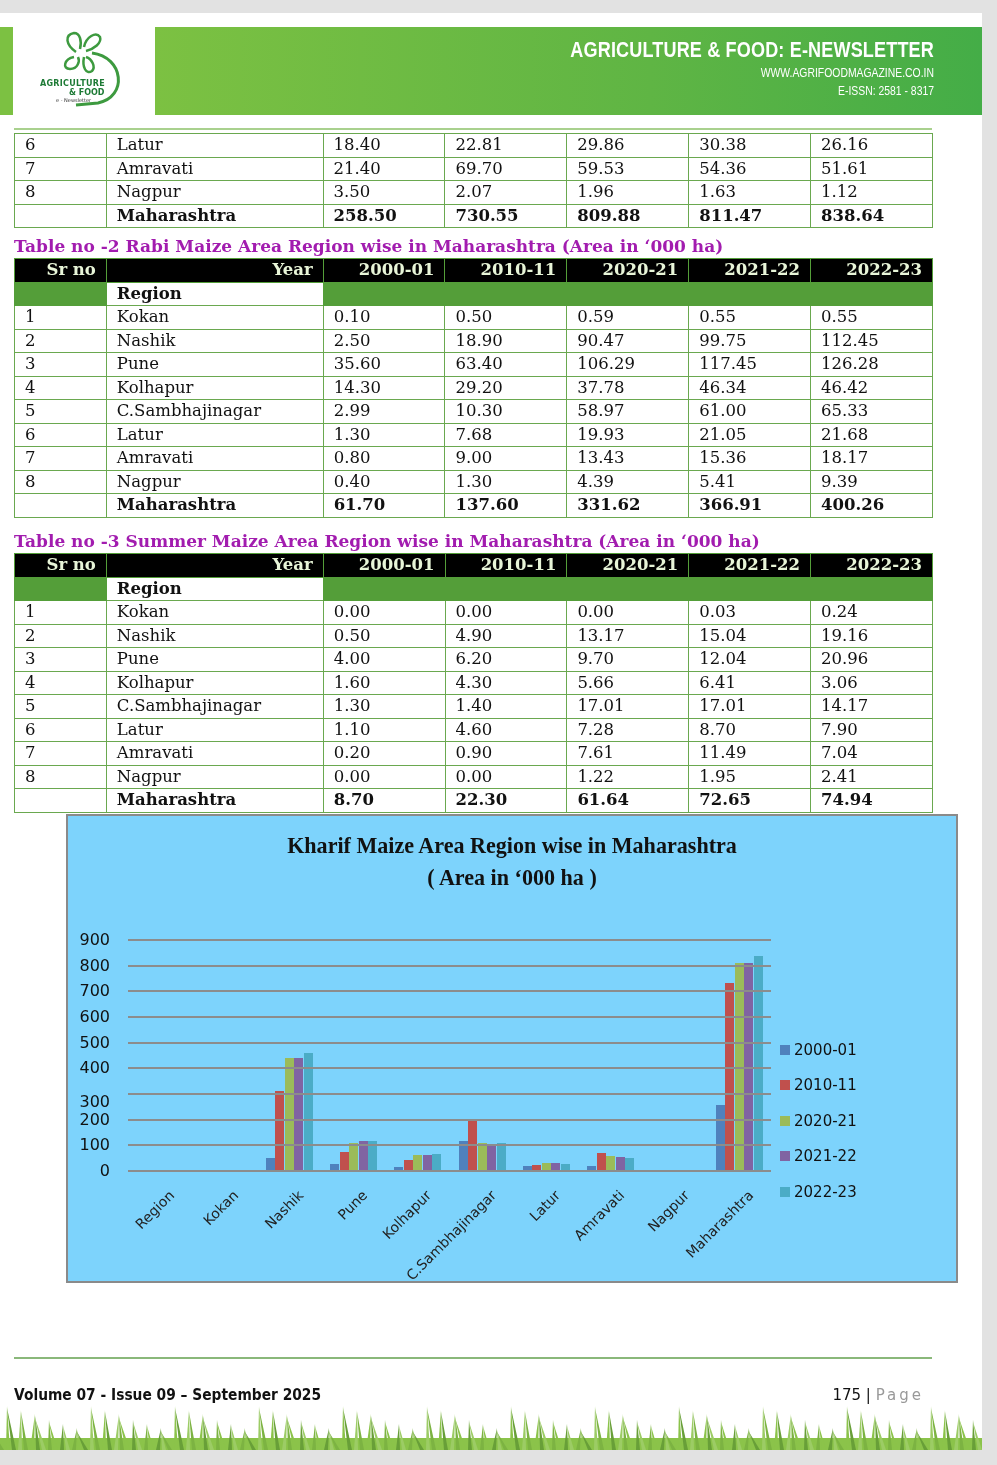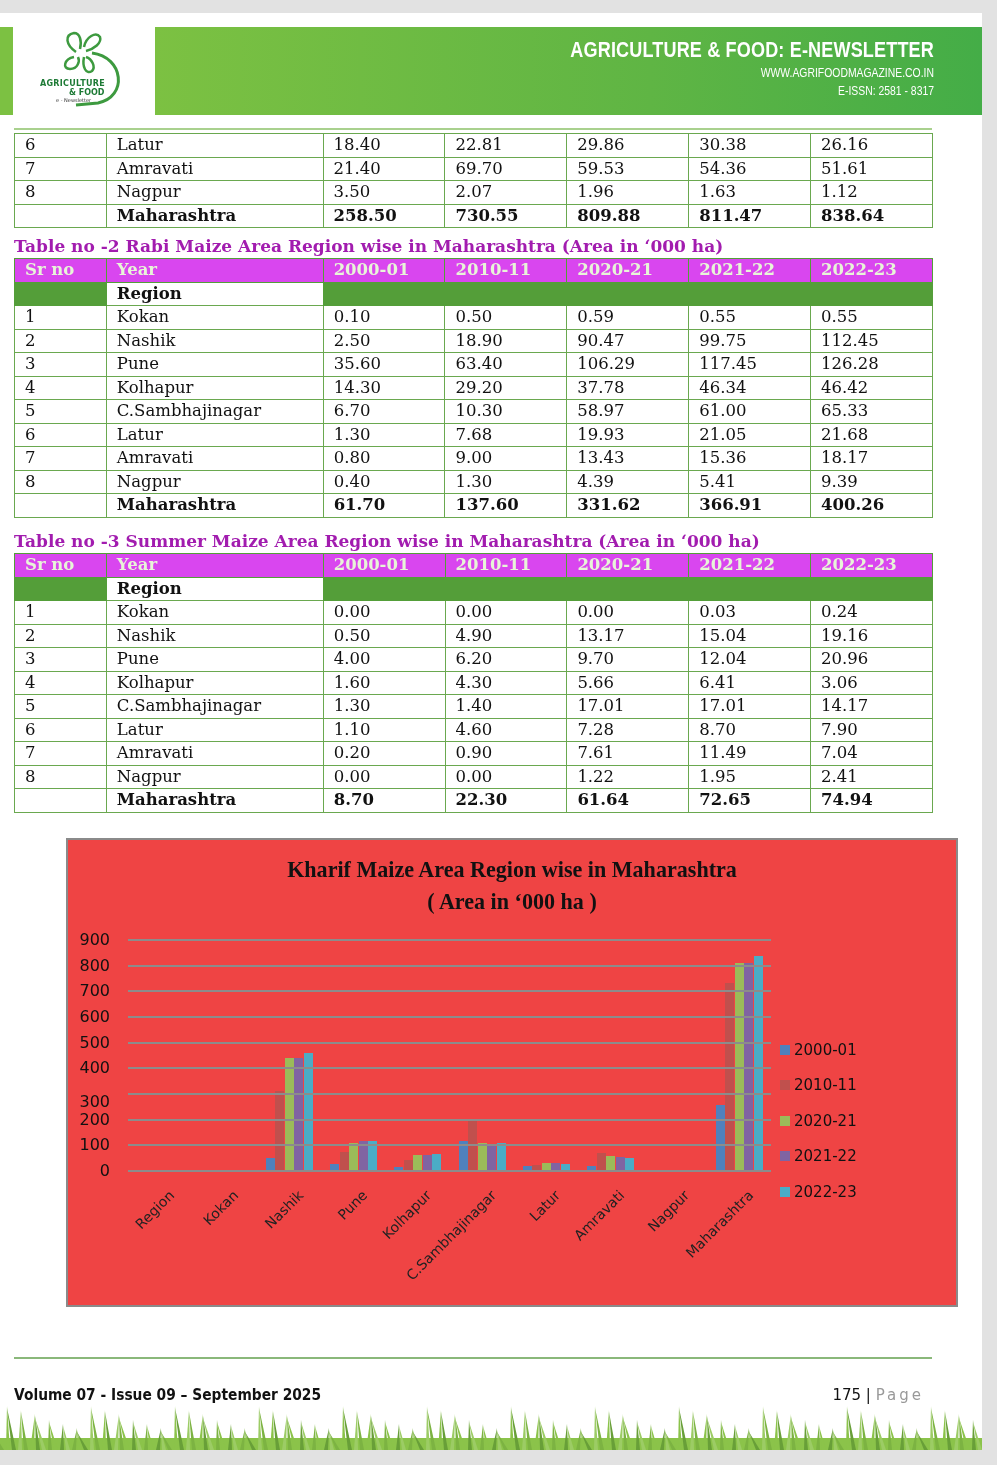--- a/index.html
+++ b/index.html
@@ -16,26 +16,26 @@
   .banner .t2 { font: 13px "Liberation Sans", sans-serif; transform: scaleX(.8); transform-origin: right; margin-top: 2px; }
   .banner .t3 { font: 13px "Liberation Sans", sans-serif; transform: scaleX(.8); transform-origin: right; margin-top: 3px; }
   .hdr-rule { position: absolute; left: 14px; top: 128px; width: 918px; height: 2px; background: #a9d18e; }
 
   table { position: absolute; left: 14px; border-collapse: collapse; width: 919px; font-size: 16.5px; color: #111; }
   td { border: 1.5px solid #6aa84f; height: 23.5px; padding: 0 10px; line-height: 21px; vertical-align: top; }
   td.c0 { width: 92px; }
   td.c1 { width: 217px; }
   td.cy { width: 122px; }
   tr.total td { font-weight: 700; }
-  tr.head td { background: #d946ef; color: #e8f5d8; font-weight: 700; border-color: #549e39; }
+  tr.head td { background: #000000; color: #e8f5d8; font-weight: 700; border-color: #549e39; text-align: right; }
   tr.head2 td { background: #549e39; border-color: #549e39; }
   tr.head2 td.reg { background: #fff; color: #111; font-weight: 700; border: none; border-top: 1px solid #fff; }
   .caption { position: absolute; left: 14px; font: 700 17px "DejaVu Serif", serif; color: #a21caf; }
 
-  .chart-box { position: absolute; left: 66px; top: 838px; width: 892px; height: 469px; border: 2px solid #8a8a8a; background: #ef4444; }
+  .chart-box { position: absolute; left: 66px; top: 814px; width: 892px; height: 469px; border: 2px solid #8a8a8a; background: #7dd3fc; }
   .chart-title { position: absolute; left: 0; width: 100%; text-align: center; font: 700 24px "Liberation Serif", serif; color: #111; transform: scaleX(.92); }
   .y-tick { position: absolute; right: 0; font: 16px "DejaVu Sans", sans-serif; color: #111; text-align: right; }
   .grid { position: absolute; left: 128px; width: 643px; height: 2px; background: #8c8c8c; }
   .bar { position: absolute; bottom: 0; width: 9px; }
   .xlab { position: absolute; font: 14px "DejaVu Sans", sans-serif; color: #222; transform: rotate(-45deg); transform-origin: right top; white-space: nowrap; text-align: right; }
   .legend { position: absolute; left: 780px; top: 1032px; }
   .leg-item { display: flex; align-items: center; height: 35.5px; font: 15px "DejaVu Sans", sans-serif; color: #111; }
   .leg-sw { width: 10px; height: 10px; margin-right: 4px; }
 
   .foot-rule { position: absolute; left: 14px; top: 1357px; width: 918px; height: 2px; background: #8ab87a; }
@@ -163,21 +163,21 @@
         <td class="c1">Kolhapur</td>
         <td class="cy">14.30</td>
         <td class="cy">29.20</td>
         <td class="cy">37.78</td>
         <td class="cy">46.34</td>
         <td class="cy">46.42</td>
       </tr>
       <tr>
         <td class="c0">5</td>
         <td class="c1">C.Sambhajinagar</td>
-        <td class="cy">6.70</td>
+        <td class="cy">2.99</td>
         <td class="cy">10.30</td>
         <td class="cy">58.97</td>
         <td class="cy">61.00</td>
         <td class="cy">65.33</td>
       </tr>
       <tr>
         <td class="c0">6</td>
         <td class="c1">Latur</td>
         <td class="cy">1.30</td>
         <td class="cy">7.68</td>

